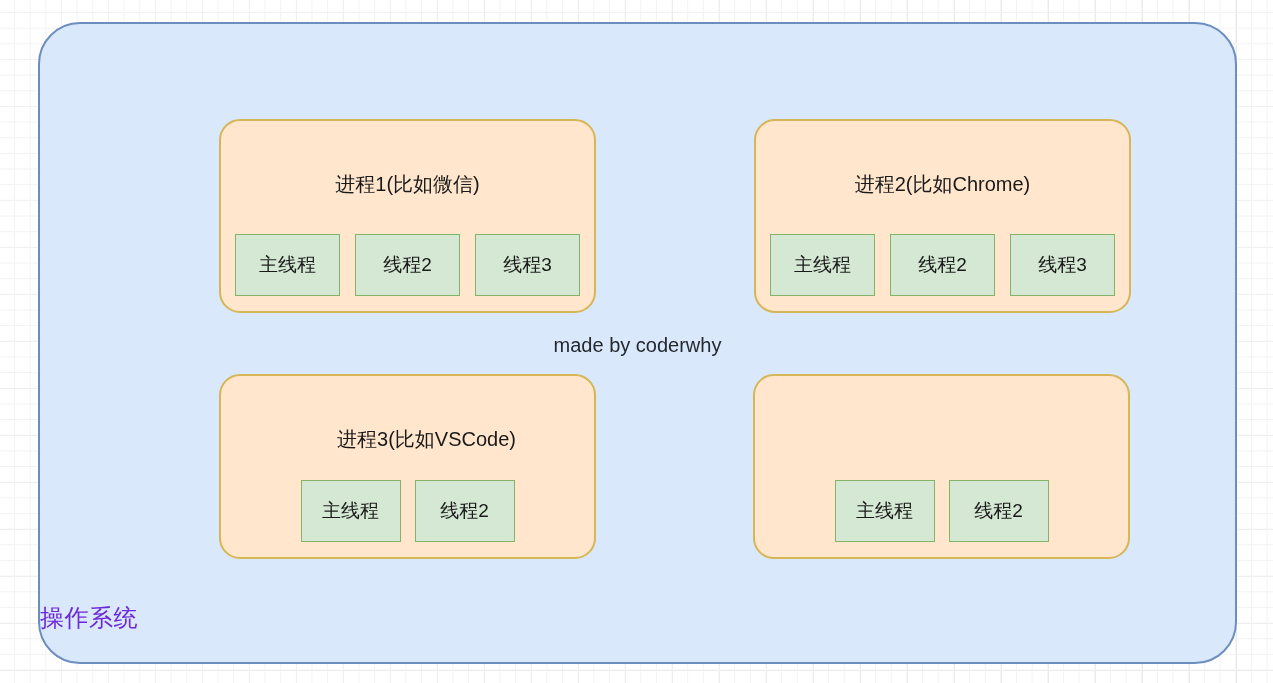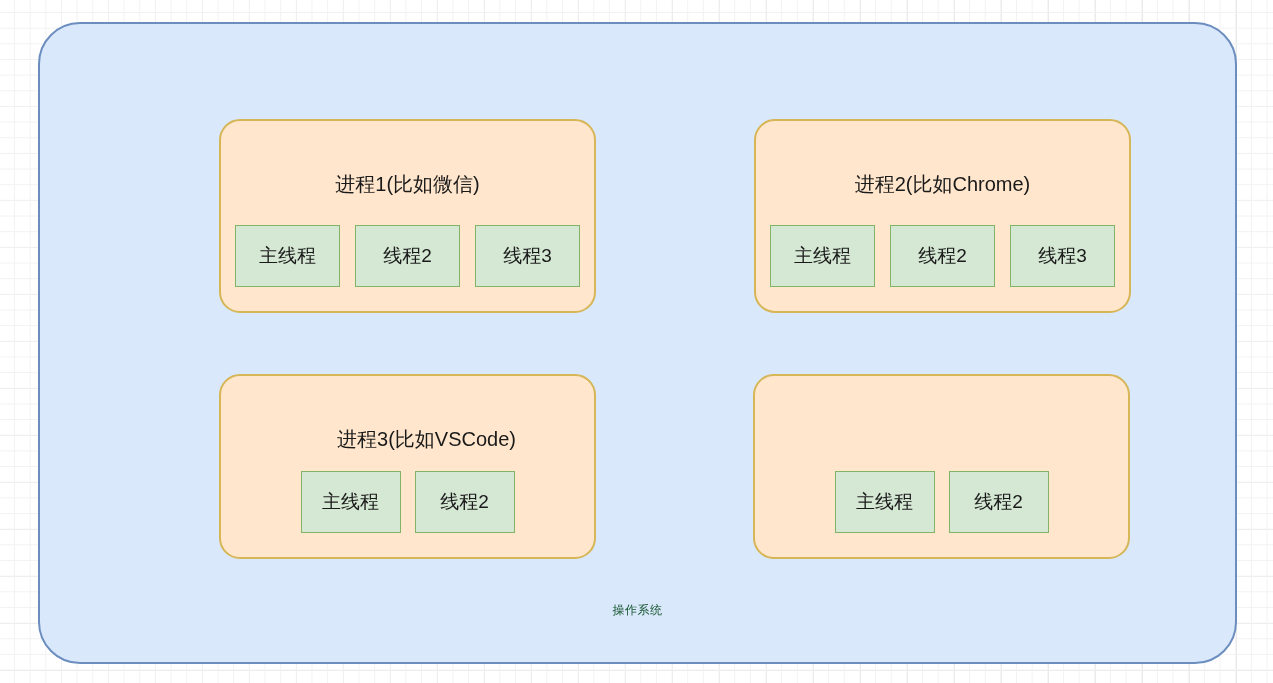--- a/index.html
+++ b/index.html
@@ -41,23 +41,22 @@
     background: #dae8fc;
     border: 2px solid #6c8ebf;
     border-radius: 42px;
   }
 
   .os-label {
     position: absolute;
     left: 0;
     right: 0;
     top: 578px;
-    text-align: center;
-    font-size: 12px;
-    color: #14532d;
+    font-size: 24px;
+    color: #6d28d9;
     letter-spacing: 0.5px;
     white-space: nowrap;
   }
 
   
   .watermark {
     position: absolute;
     left: 0;
     right: 0;
     top: 310px;
@@ -96,20 +95,21 @@
   .thread {
     box-sizing: border-box;
     background: #d5e8d4;
     border: 1.5px solid #82b366;
     display: flex;
     align-items: center;
     justify-content: center;
     font-size: 19px;
     color: #1a1a1a;
     white-space: nowrap;
+    margin-top: 9px;
   }
 
   
   #process-1 { left: 179px;  top: 95px;  width: 377px; height: 194px; }
   #process-2 { left: 714px;  top: 95px;  width: 377px; height: 194px; }
   #process-3 { left: 179px;  top: 350px; width: 377px; height: 185px; }
   #process-4 { left: 713px;  top: 350px; width: 377px; height: 185px; }
 
   #process-1 .process-title,
   #process-2 .process-title { top: 50px; }
@@ -159,17 +159,18 @@
       </div>
     </div>
 
     <div class="process" id="process-4">
       <div class="thread-row">
         <div class="thread">主线程</div>
         <div class="thread">线程2</div>
       </div>
     </div>
 
+    <div class="watermark">made by coderwhy</div>
 
     <div class="os-label">操作系统</div>
 
   </div>
 </div>
 
 </body></html>

